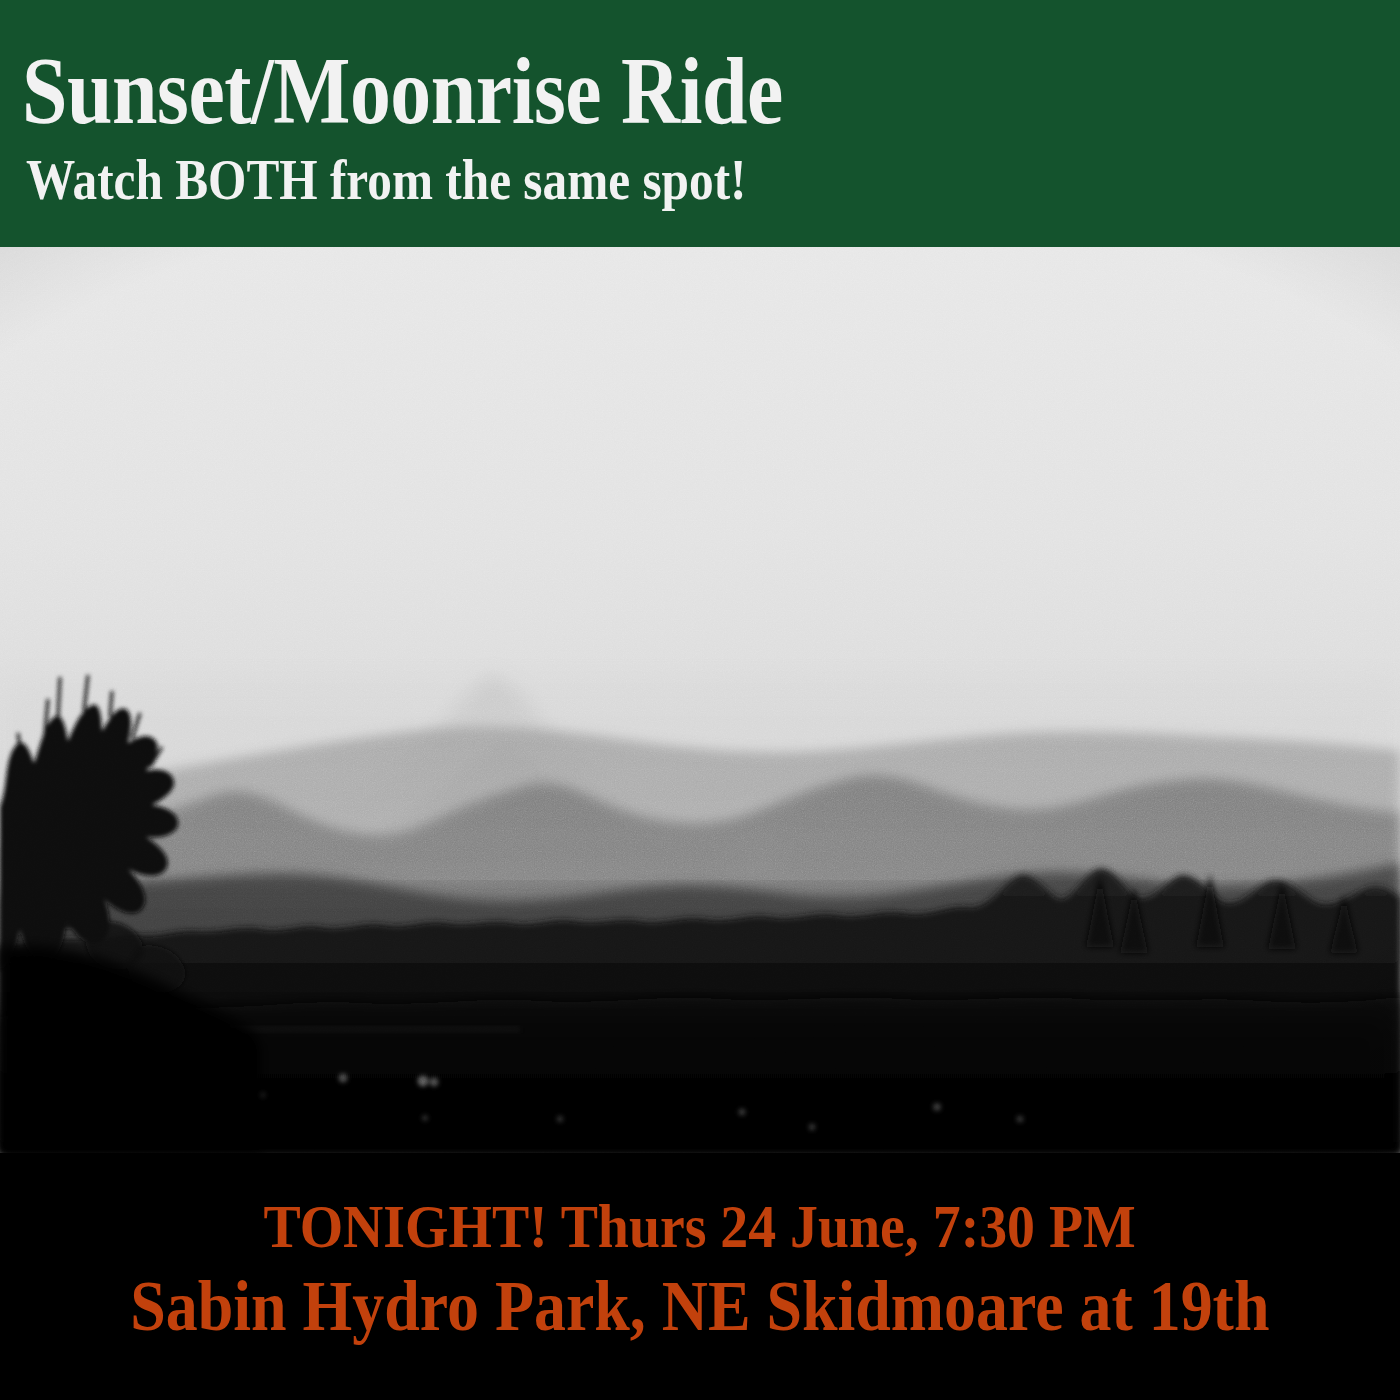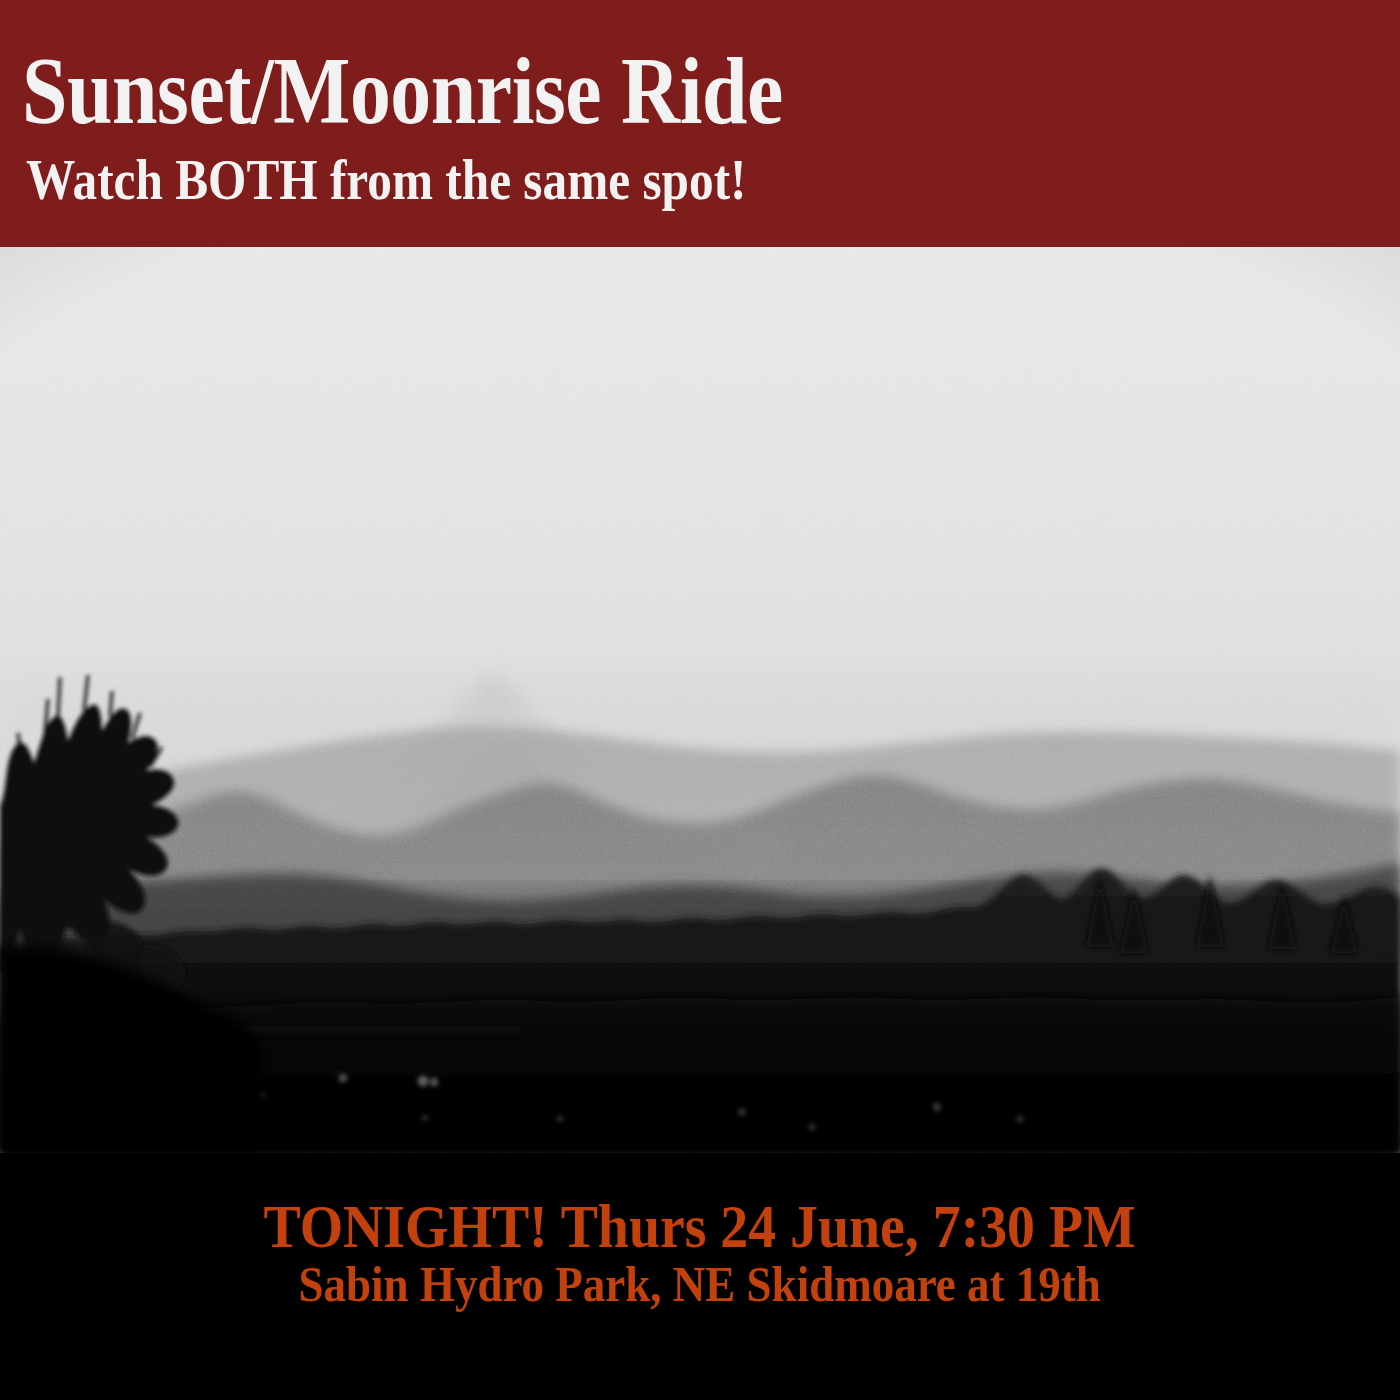--- a/index.html
+++ b/index.html
@@ -1,20 +1,20 @@
 <!DOCTYPE html>
 <html><head>
 <meta charset="utf-8">
 <style>
   html,body{margin:0;padding:0;background:#000;}
   body{width:1400px;height:1400px;overflow:hidden;font-family:"Liberation Serif",serif;}
   #poster{position:relative;width:1400px;height:1400px;background:#000;overflow:hidden;}
 
   
-  #header{position:absolute;left:0;top:0;width:1400px;height:247px;background:#7f1d1d;}
+  #header{position:absolute;left:0;top:0;width:1400px;height:247px;background:#14532d;}
   #title{
     position:absolute;left:22px;top:44px;
     font-family:"Liberation Serif",serif;
     font-weight:700;font-size:95px;line-height:1;
     color:#f2f2f2;letter-spacing:-0.5px;
     transform:scaleX(0.86);transform-origin:left top;
     white-space:nowrap;
   }
   #subtitle{
     position:absolute;left:26px;top:152px;
@@ -45,21 +45,21 @@
   }
 
   
   #footer{position:absolute;left:0;top:1153px;width:1400px;height:247px;background:#000;}
   .foot-line{
     position:absolute;width:1400px;text-align:center;
     font-family:"Liberation Serif",serif;font-weight:700;
     color:#c2410c;line-height:1;white-space:nowrap;
   }
   #foot1{top:42px;font-size:62px;}
-  #foot2{top:106px;font-size:50px;}
+  #foot2{top:118px;font-size:71px;}
   .squeeze{display:inline-block;transform:scaleX(0.90);}
 </style>
 </head>
 <body>
 
 <div id="poster">
 
   <div id="header">
     <div id="title">Sunset/Moonrise Ride</div>
     <div id="subtitle">Watch BOTH from the same spot!</div>

